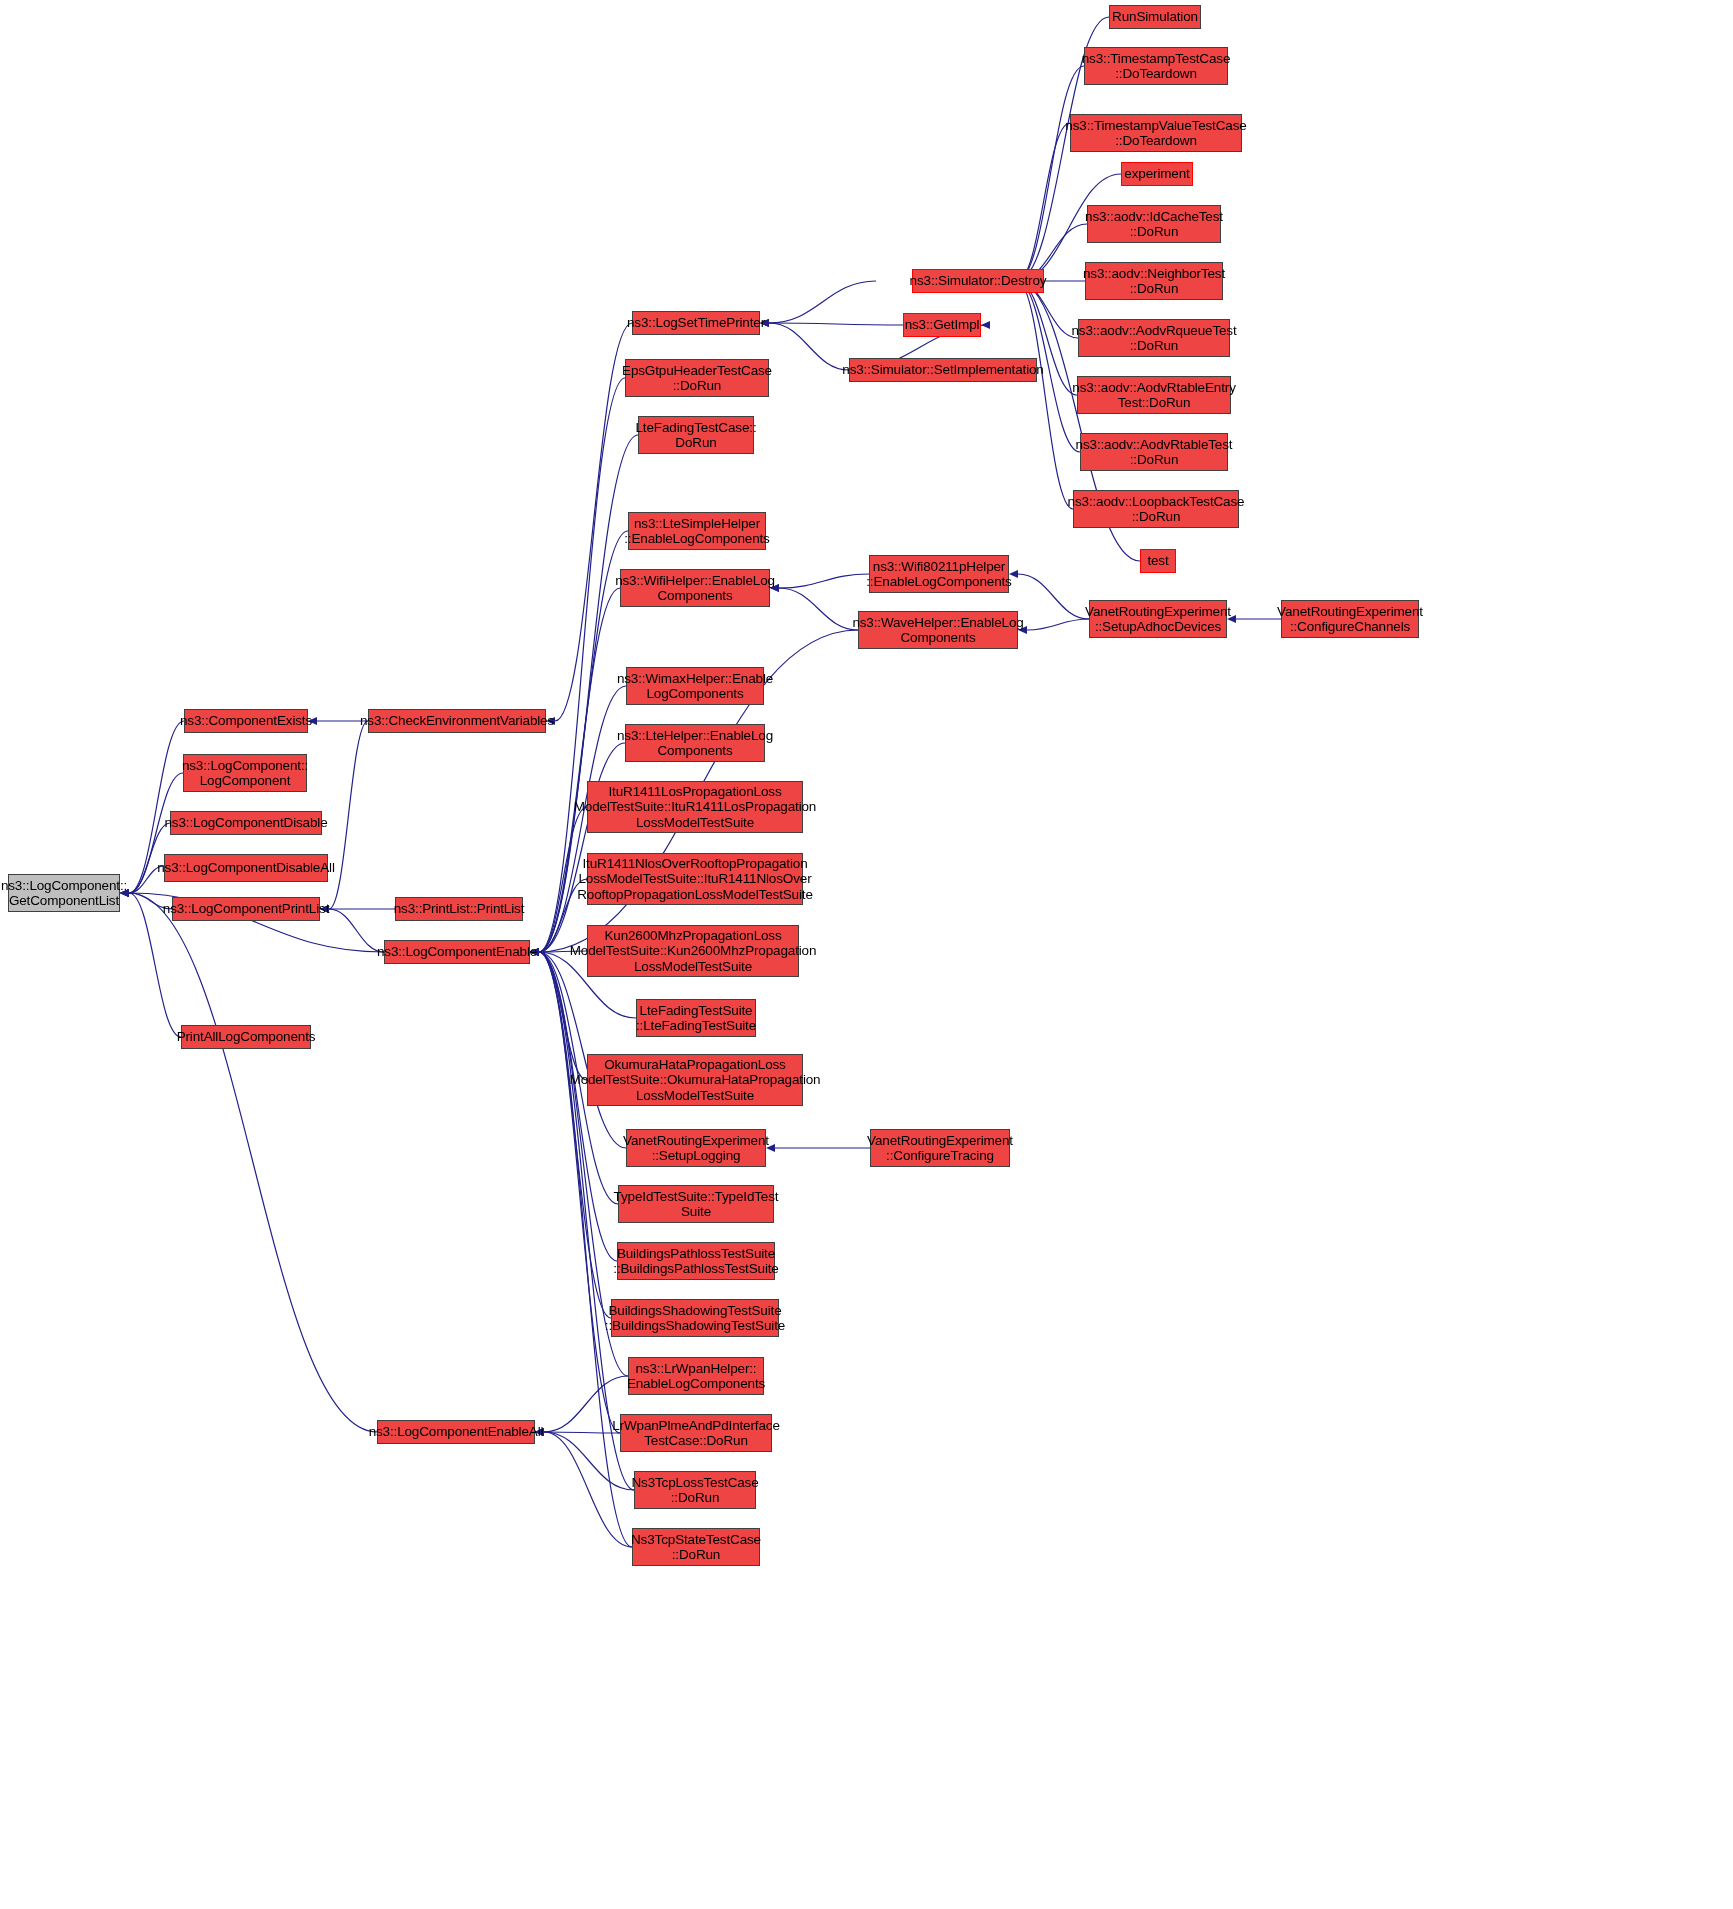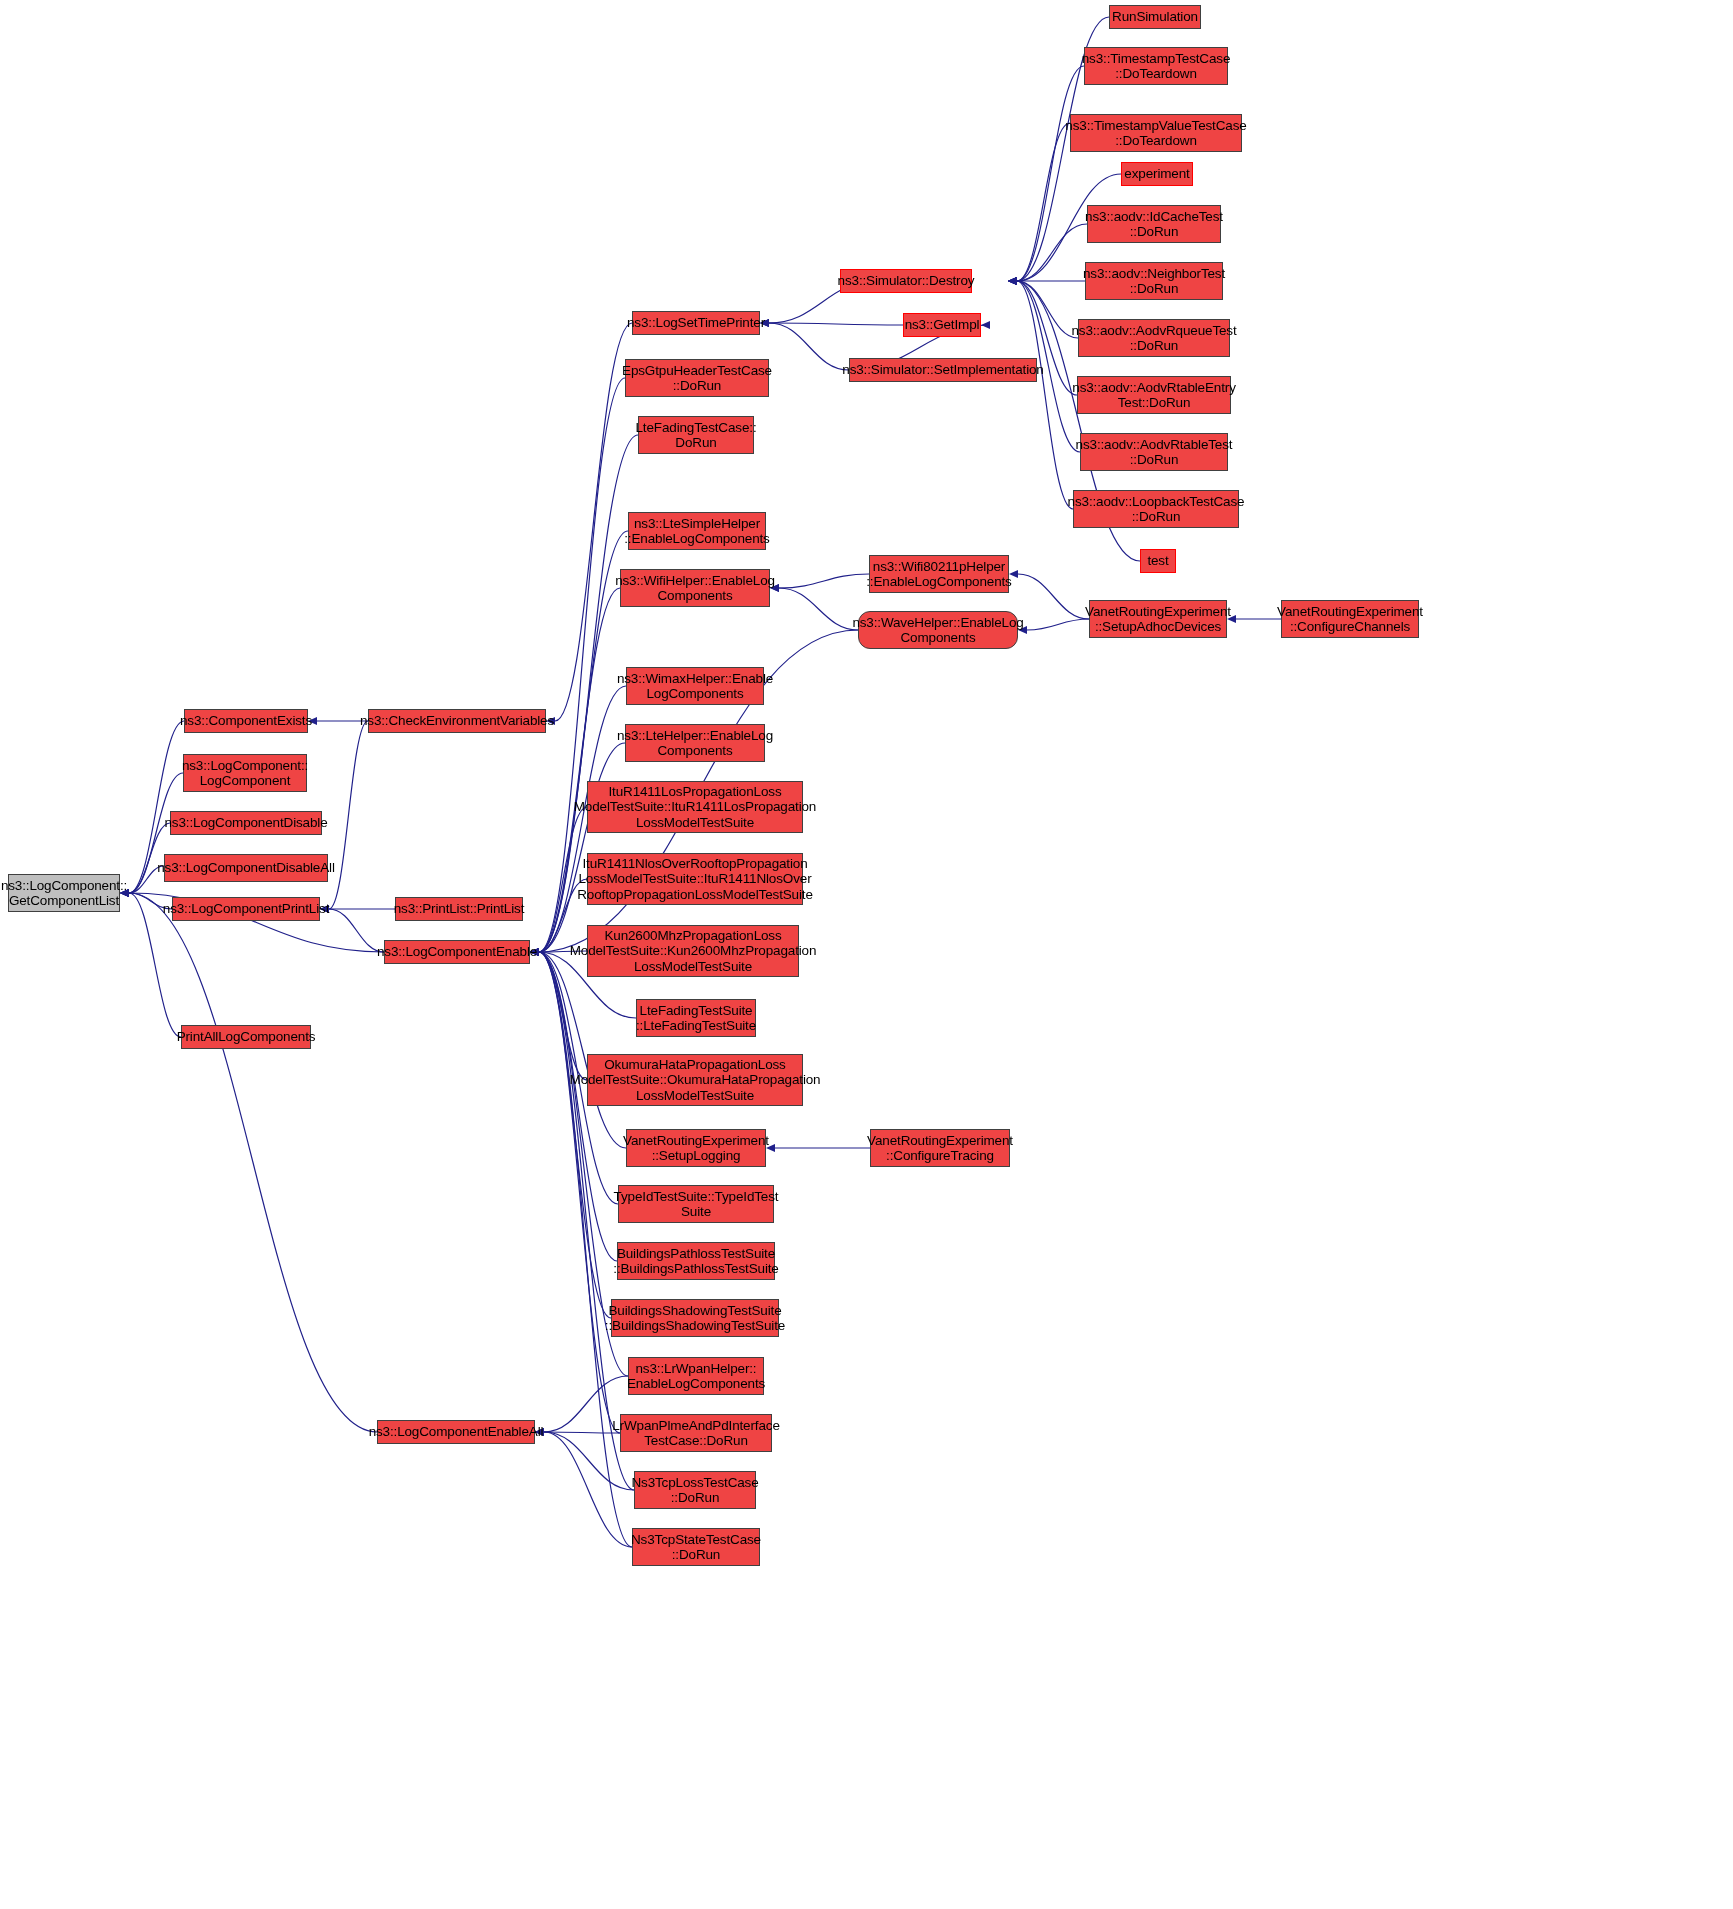--- a/index.html
+++ b/index.html
@@ -220,27 +220,27 @@
       <div class="node" style="left: 628px; top: 1357px; width: 136px; height: 38px;">ns3::LrWpanHelper::
 EnableLogComponents</div>
       <div class="node" style="left: 620px; top: 1414px; width: 152px; height: 38px;">LrWpanPlmeAndPdInterface
 TestCase::DoRun</div>
       <div class="node" style="left: 634px; top: 1471px; width: 122px; height: 38px;">Ns3TcpLossTestCase
 ::DoRun</div>
       <div class="node" style="left: 632px; top: 1528px; width: 128px; height: 38px;">Ns3TcpStateTestCase
 ::DoRun</div>
       <div class="node" style="left: 869px; top: 555px; width: 140px; height: 38px;">ns3::Wifi80211pHelper
 ::EnableLogComponents</div>
-      <div class="node" style="left: 858px; top: 611px; width: 160px; height: 38px; border-radius: 12px;">ns3::WaveHelper::EnableLog
+      <div class="node" style="left: 858px; top: 611px; width: 160px; height: 38px;">ns3::WaveHelper::EnableLog
 Components</div>
       <div class="node" style="left: 870px; top: 1129px; width: 140px; height: 38px;">VanetRoutingExperiment
 ::ConfigureTracing</div>
       <div class="node hot" style="left: 903px; top: 313px; width: 78px; height: 24px;">ns3::GetImpl</div>
       <div class="node" style="left: 849px; top: 358px; width: 188px; height: 24px;">ns3::Simulator::SetImplementation</div>
-      <div class="node hot" style="left: 840px; top: 269px; width: 132px; height: 24px;">ns3::Simulator::Destroy</div>
+      <div class="node hot" style="left: 912px; top: 269px; width: 132px; height: 24px;">ns3::Simulator::Destroy</div>
       <div class="node" style="left: 1089px; top: 600px; width: 138px; height: 38px;">VanetRoutingExperiment
 ::SetupAdhocDevices</div>
       <div class="node" style="left: 1281px; top: 600px; width: 138px; height: 38px;">VanetRoutingExperiment
 ::ConfigureChannels</div>
       <div class="node" style="left: 1109px; top: 5px; width: 92px; height: 24px;">RunSimulation</div>
       <div class="node" style="left: 1084px; top: 47px; width: 144px; height: 38px;">ns3::TimestampTestCase
 ::DoTeardown</div>
       <div class="node" style="left: 1070px; top: 104px; width: 172px; height: 38px; margin-top: 10px;">ns3::TimestampValueTestCase
 ::DoTeardown</div>
       <div class="node hot" style="left: 1121px; top: 162px; width: 72px; height: 24px;">experiment</div>

